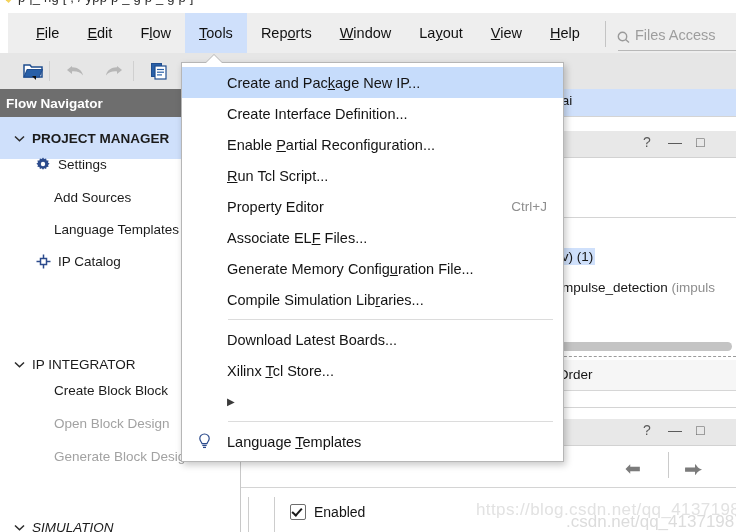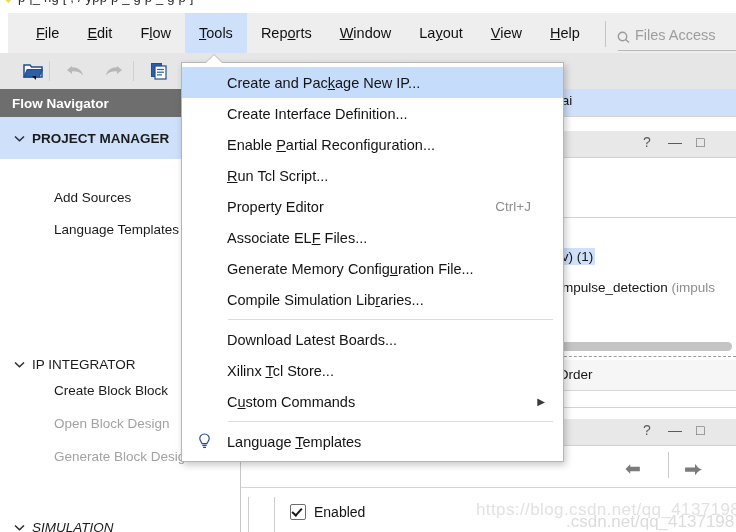--- a/index.html
+++ b/index.html
@@ -145,21 +145,21 @@
   .fn-header {
     position: absolute;
     left: 0; top: 0;
     width: 240px; height: 28px;
     background: #6e6e6e;
     color: #ffffff;
     font-size: 13.5px;
     font-weight: bold;
     display: flex;
     align-items: center;
-    padding-left: 12px;
+    padding-left: 6px;
     box-sizing: border-box;
   }
   .fn-section {
     position: absolute;
     left: 0;
     width: 240px; height: 42px;
     display: flex;
     align-items: center;
     font-size: 13.5px;
     font-weight: bold;
@@ -353,21 +353,21 @@
     display: flex;
     align-items: center;
     justify-content: center;
     color: #2c4b8c;
   }
   .dd-label { flex: 1; }
   .dd-label u { text-decoration: underline; }
   .dd-shortcut {
     color: #8f8f8f;
     font-size: 13.5px;
-    padding-right: 32px;
+    padding-right: 16px;
   }
   .dd-submenu-arrow {
     padding-right: 18px;
     color: #3a3a3a;
     font-size: 10px;
     line-height: 10px;
   }
   .dd-sep {
     height: 1px;
     background: #dcdcdc;
@@ -533,29 +533,50 @@
 
     <div class="fn-section highlight" style="top:28px;">
       <span class="fn-chevron">
         <svg width="11" height="7" viewBox="0 0 11 7">
             <path d="M1 1.5 L5.5 5.8 L10 1.5" fill="none" stroke="#2b2b2b" stroke-width="1.5"></path>
           </svg>
       </span>
       <span>PROJECT MANAGER</span>
     </div>
 
+    <div class="fn-row" style="top:62px;">
+      <span class="fn-icon">
+        <svg width="14" height="14" viewBox="0 0 14 14">
+          <path d="M7 0.6 l1.2 1.5 1.9-.6 .5 1.9 2 .2 -.6 1.9 1.6 1.2 -1.6 1.2 .6 1.9 -2 .2 -.5 1.9 -1.9-.6 -1.2 1.5 -1.2-1.5 -1.9 .6 -.5-1.9 -2-.2 .6-1.9 -1.6-1.2 1.6-1.2 -.6-1.9 2-.2 .5-1.9 1.9 .6 Z" fill="#2c4b8c"></path>
+          <circle cx="7" cy="7" r="2.2" fill="#ffffff"></circle>
+        </svg>
+      </span>
+      <span class="fn-label-icon">Settings</span>
+    </div>
 
     <div class="fn-row" style="top:95px;">
       <span class="fn-label-indent">Add Sources</span>
     </div>
 
     <div class="fn-row" style="top:127px;">
       <span class="fn-label-indent">Language Templates</span>
     </div>
 
+    <div class="fn-row" style="top:159px;">
+      <span class="fn-icon">
+        <svg width="15" height="15" viewBox="0 0 15 15">
+          <rect x="4.5" y="4.5" width="6" height="6" fill="none" stroke="#2c4b8c" stroke-width="1.5"></rect>
+          <line x1="7.5" y1="0.5" x2="7.5" y2="4.5" stroke="#2c4b8c" stroke-width="1.5"></line>
+          <line x1="7.5" y1="10.5" x2="7.5" y2="14.5" stroke="#2c4b8c" stroke-width="1.5"></line>
+          <line x1="0.5" y1="7.5" x2="4.5" y2="7.5" stroke="#2c4b8c" stroke-width="1.5"></line>
+          <line x1="10.5" y1="7.5" x2="14.5" y2="7.5" stroke="#2c4b8c" stroke-width="1.5"></line>
+        </svg>
+      </span>
+      <span class="fn-label-icon">IP Catalog</span>
+    </div>
 
     <div class="fn-section" style="top:254px;">
       <span class="fn-chevron">
         <svg width="11" height="7" viewBox="0 0 11 7">
             <path d="M1 1.5 L5.5 5.8 L10 1.5" fill="none" stroke="#2b2b2b" stroke-width="1.5"></path>
           </svg>
       </span>
       <span style="font-weight:normal;">IP INTEGRATOR</span>
     </div>
 
@@ -632,21 +653,20 @@
       <span class="dd-label">Download Latest Boards...</span>
     </div>
 
     <div class="dd-item">
       <span class="dd-gutter"></span>
       <span class="dd-label">Xilinx <u>T</u>cl Store...</span>
     </div>
 
     <div class="dd-item">
       <span class="dd-gutter"></span>
-      <span class="dd-label">C<u>u</u>stom Commands</span>
       <span class="dd-submenu-arrow">▶</span>
     </div>
 
     <div class="dd-sep"></div>
 
     <div class="dd-item">
       <span class="dd-gutter">
         <svg width="13" height="17" viewBox="0 0 13 17">
           <path d="M6.5 1 C3.6 1 1.8 3.1 1.8 5.5 C1.8 7.6 3.4 8.9 4 10.6 H9 C9.6 8.9 11.2 7.6 11.2 5.5 C11.2 3.1 9.4 1 6.5 1 Z" fill="none" stroke="#2c4b8c" stroke-width="1.2"></path>
           <line x1="4.3" y1="12.4" x2="8.7" y2="12.4" stroke="#2c4b8c" stroke-width="1.3"></line>

